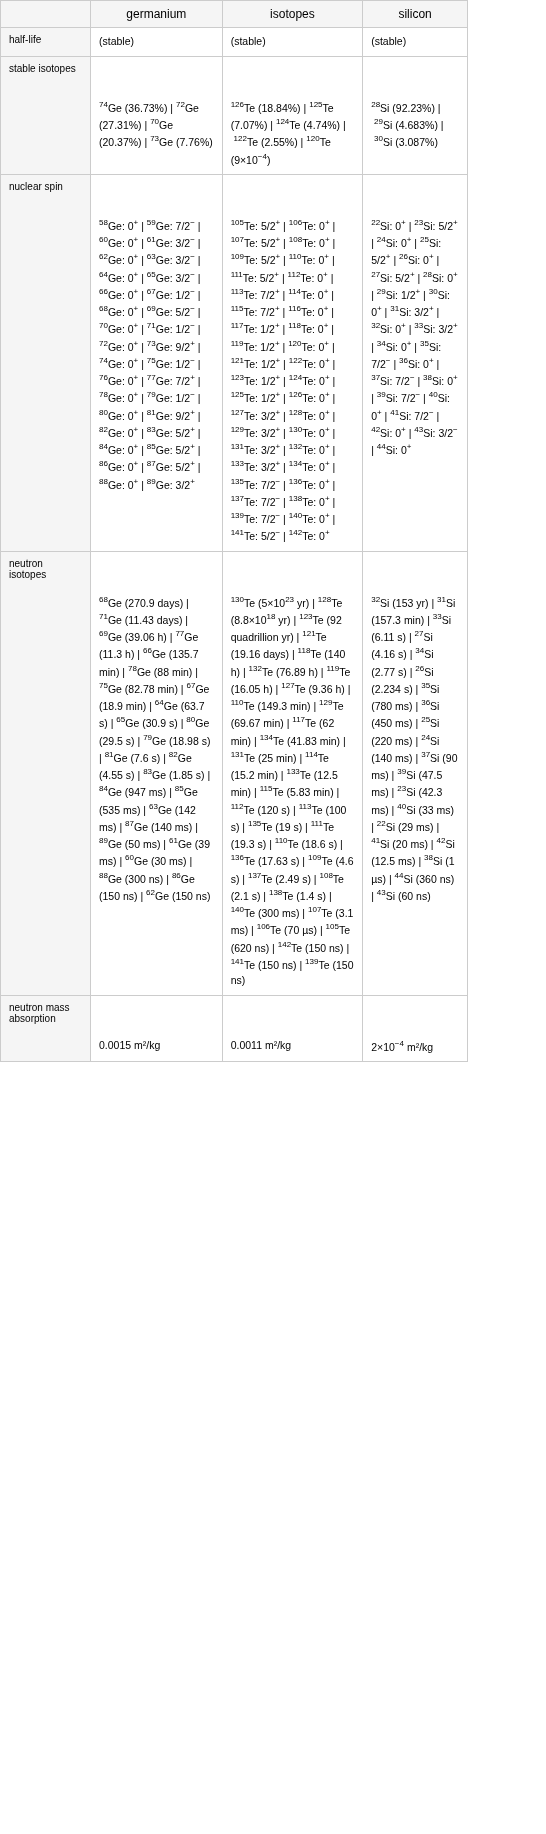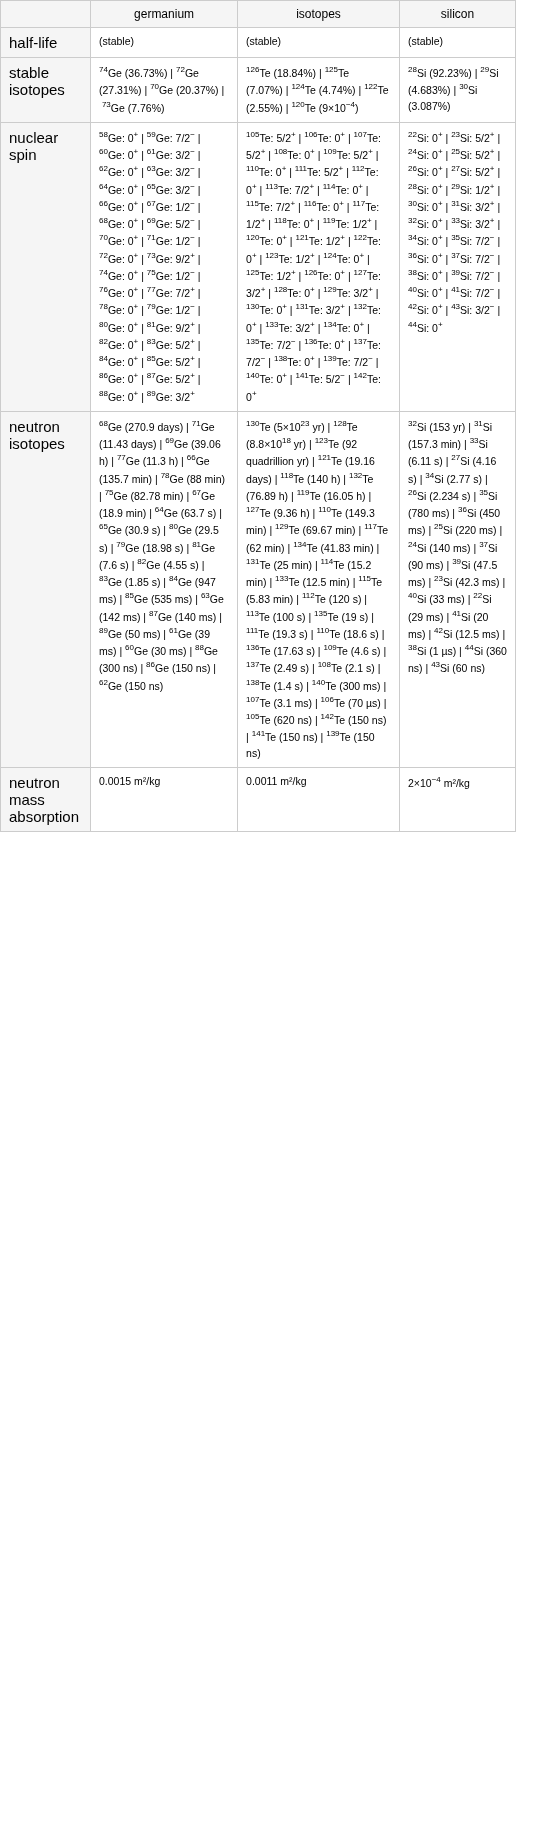--- a/index.html
+++ b/index.html
@@ -3,47 +3,48 @@
   <meta charset="utf-8">
   <style>
     * { box-sizing: border-box; margin: 0; padding: 0; }
     body {
       font-family: Arial, sans-serif;
       font-size: 11px;
       background: #fff;
       width: 546px;
     }
     table {
-      width: 516px;
+      width: 468px;
       border-collapse: collapse;
     }
     th, td {
       border: 1px solid #ccc;
       padding: 6px 8px;
       vertical-align: top;
     }
     th {
       background: #f5f5f5;
       font-weight: normal;
       font-size: 11px;
     }
     .row-header {
       background: #f5f5f5;
-      font-size: 15px;
+      font-size: 10px;
       font-weight: normal;
       width: 90px;
       min-width: 90px;
     }
     .col-header {
       text-align: center;
       font-size: 12px;
     }
     .cell-content {
       font-size: 10.5px;
       line-height: 1.5;
+      margin-top: 36px;
     }
     sup { font-size: 8px; }
   </style>
 </head>
 <body>
 
 <table>
   <thead>
     <tr>
       <th></th>

